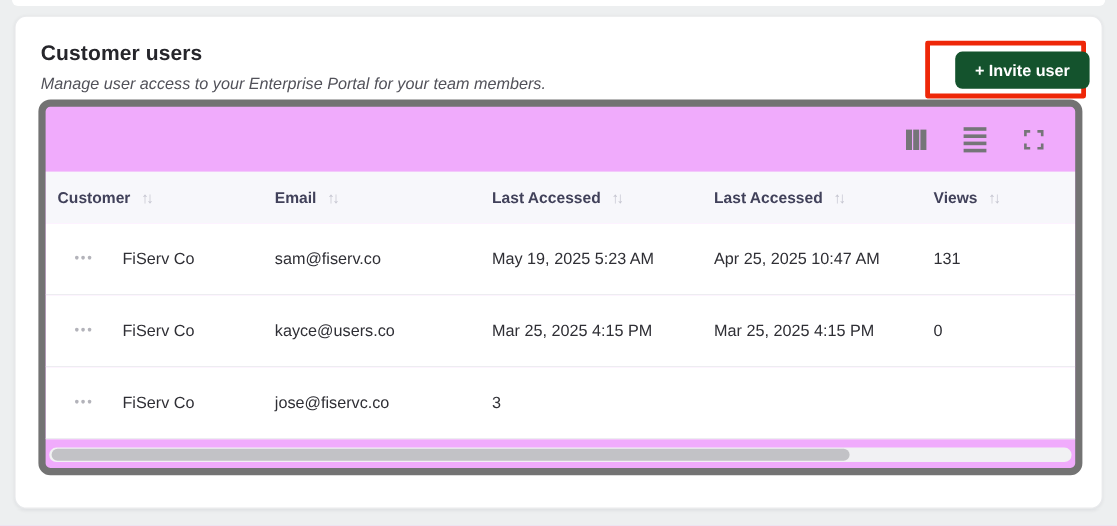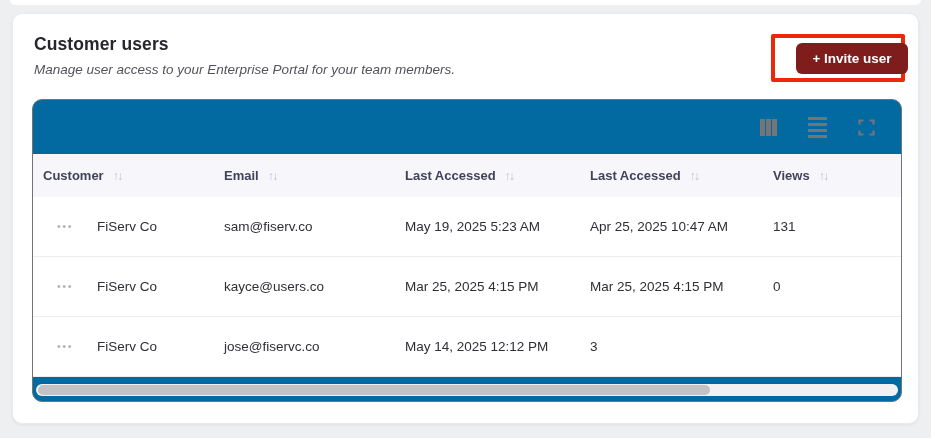--- a/index.html
+++ b/index.html
@@ -28,34 +28,34 @@
   .page-title { font-size: 17.5px; font-weight: 700; color: #26262b; letter-spacing: 0.1px; }
   .page-subtitle { margin-top: 7px; font-size: 13.5px; color: #52525a; font-style: italic; }
   .invite-highlight {
     position: absolute; top: 20px; right: 13px;
     width: 134px; height: 48px;
     border: 4px solid #ee2708;
     border-radius: 2px;
     display: flex; align-items: center; justify-content: center;
   }
   .invite-btn {
-    background: #7f1d1d; color: #ffffff;
+    background: #14532d; color: #ffffff;
     border: none; border-radius: 6px;
     font-family: "Liberation Sans", sans-serif;
     font-size: 13.5px; font-weight: 700;
     padding: 8px 16px; cursor: pointer;
     white-space: nowrap;
     margin-left: 28px;
   }
   .table-card {
-    margin: 22px 19px 0 19px;
+    margin: 6px 19px 0 19px;
     width: 870px;
-    border: 1px solid #737373;
+    border: 6px solid #737373;
     border-radius: 10px;
-    background: #0369a1;
+    background: #f0abfc;
     overflow: hidden;
   }
   .table-toolbar {
     height: 54px;
     display: flex; align-items: center; justify-content: flex-end;
     gap: 25px; padding-right: 23px;
   }
   .tool-btn {
     background: none; border: none; cursor: pointer;
     display: flex; align-items: center; justify-content: center;
@@ -195,21 +195,20 @@
       <div class="cell">Mar 25, 2025 4:15 PM</div>
       <div class="cell">0</div>
     </div>
 
     <div class="trow">
       <div class="cell cell-customer">
         <span class="dots">•••</span>
         <span>FiServ Co</span>
       </div>
       <div class="cell">jose@fiservc.co</div>
-      <div class="cell">May 14, 2025 12:12 PM</div>
       <div class="cell">3</div>
     </div>
 
     <div class="hscroll">
       <div class="hscroll-thumb"></div>
     </div>
 
   </div>
 </div>
 

